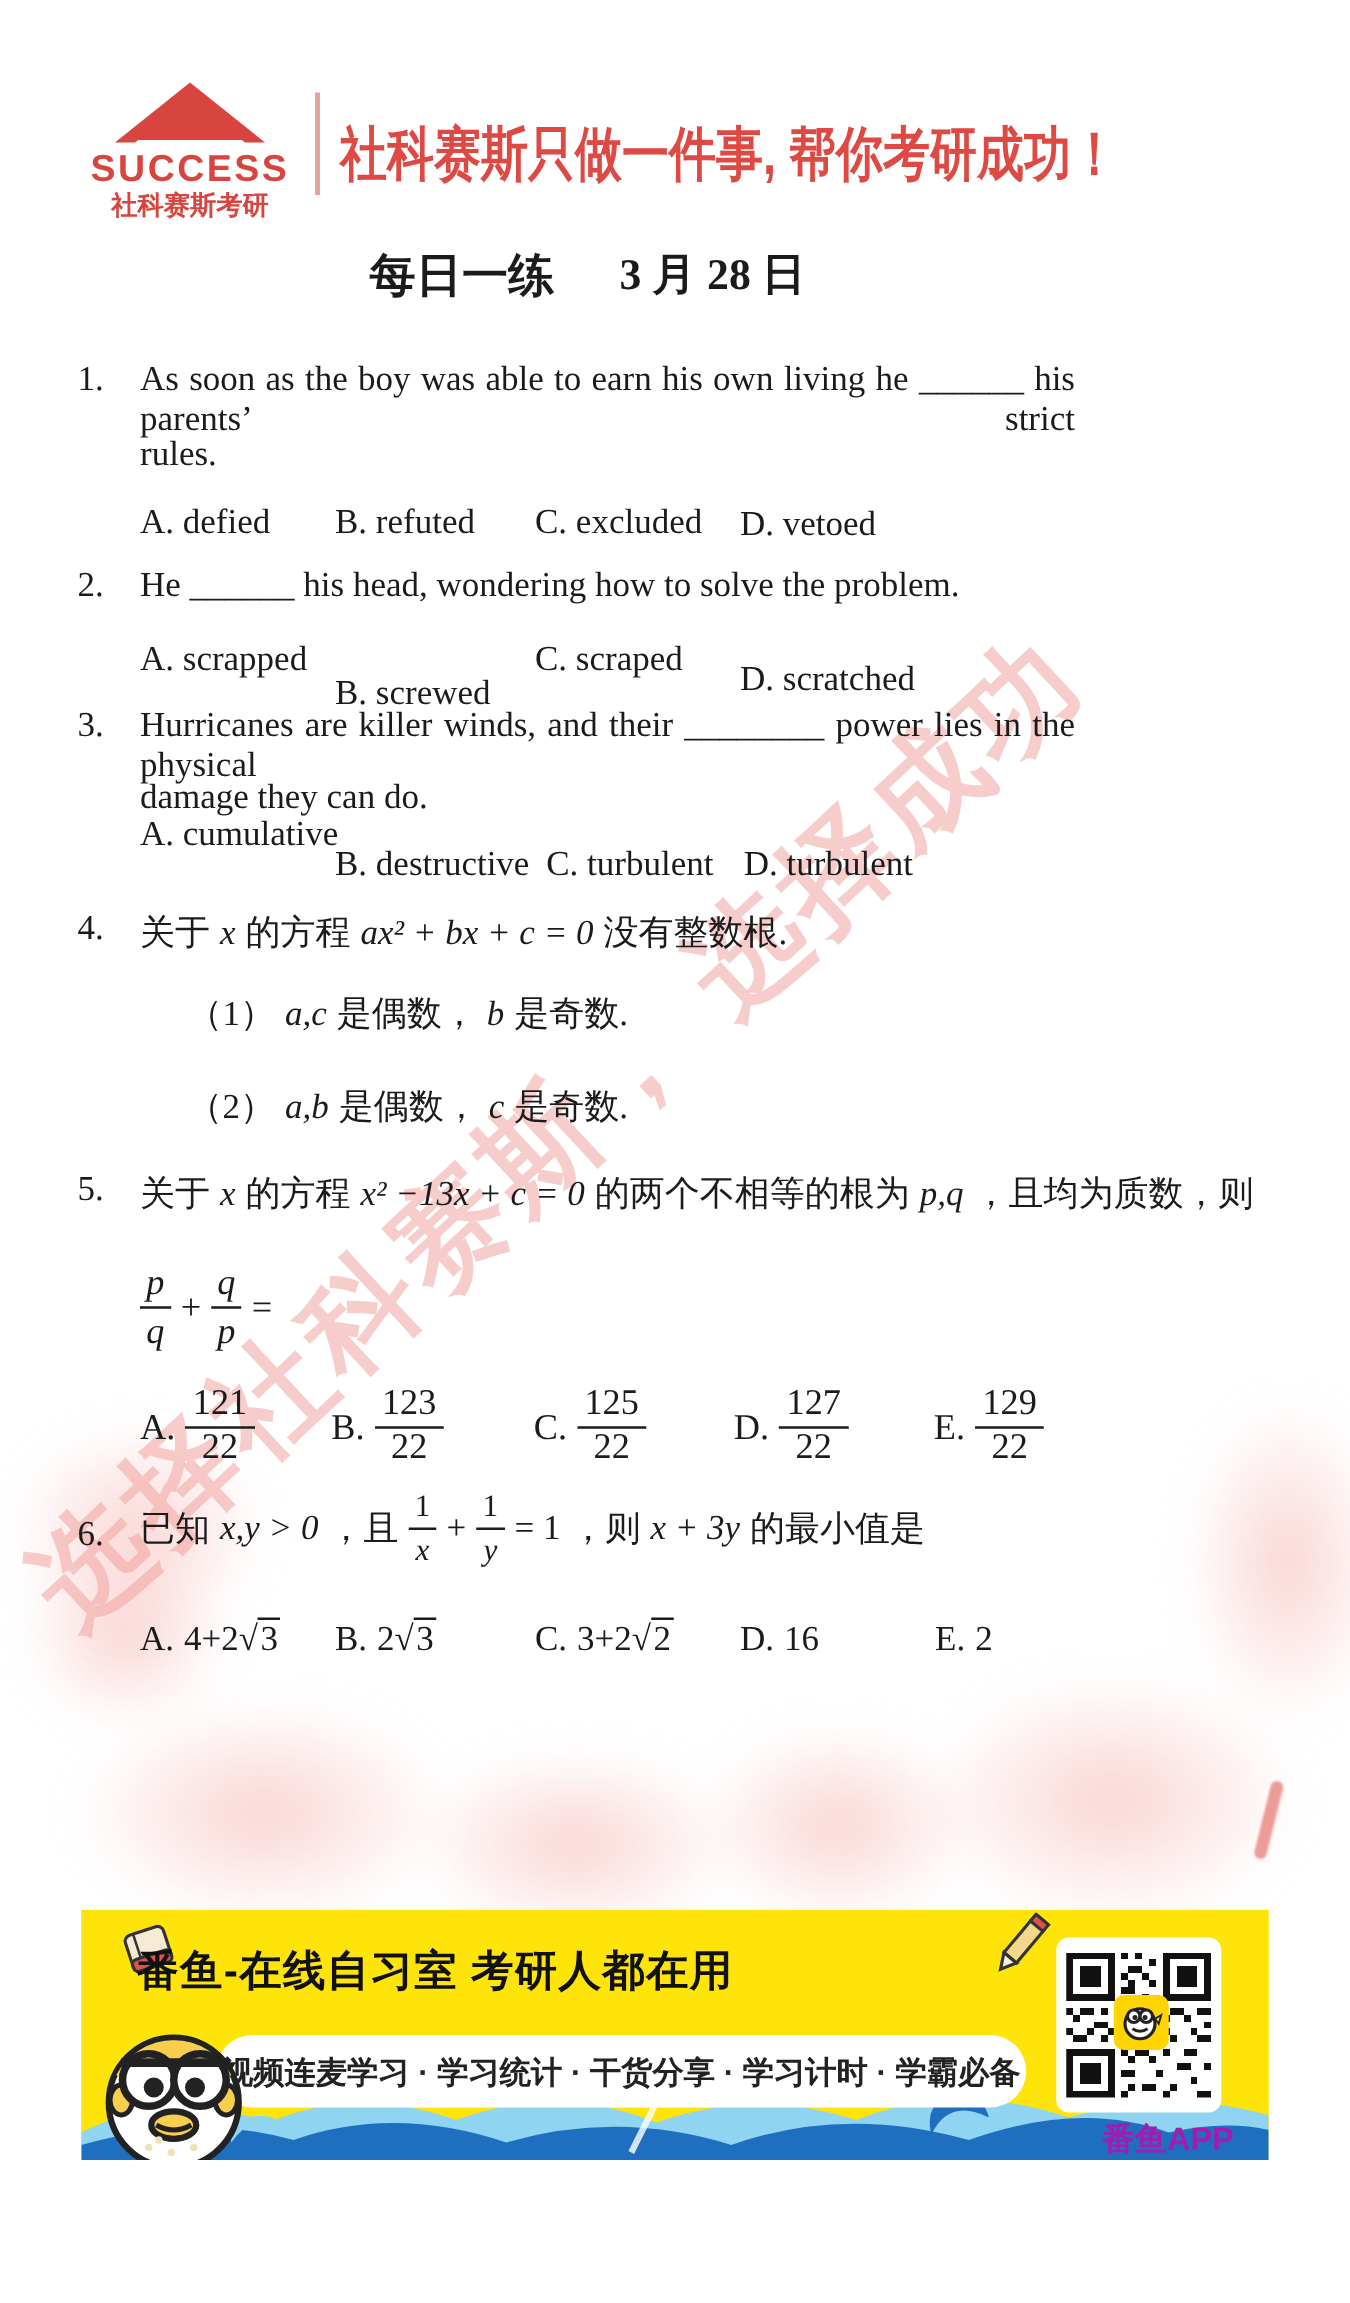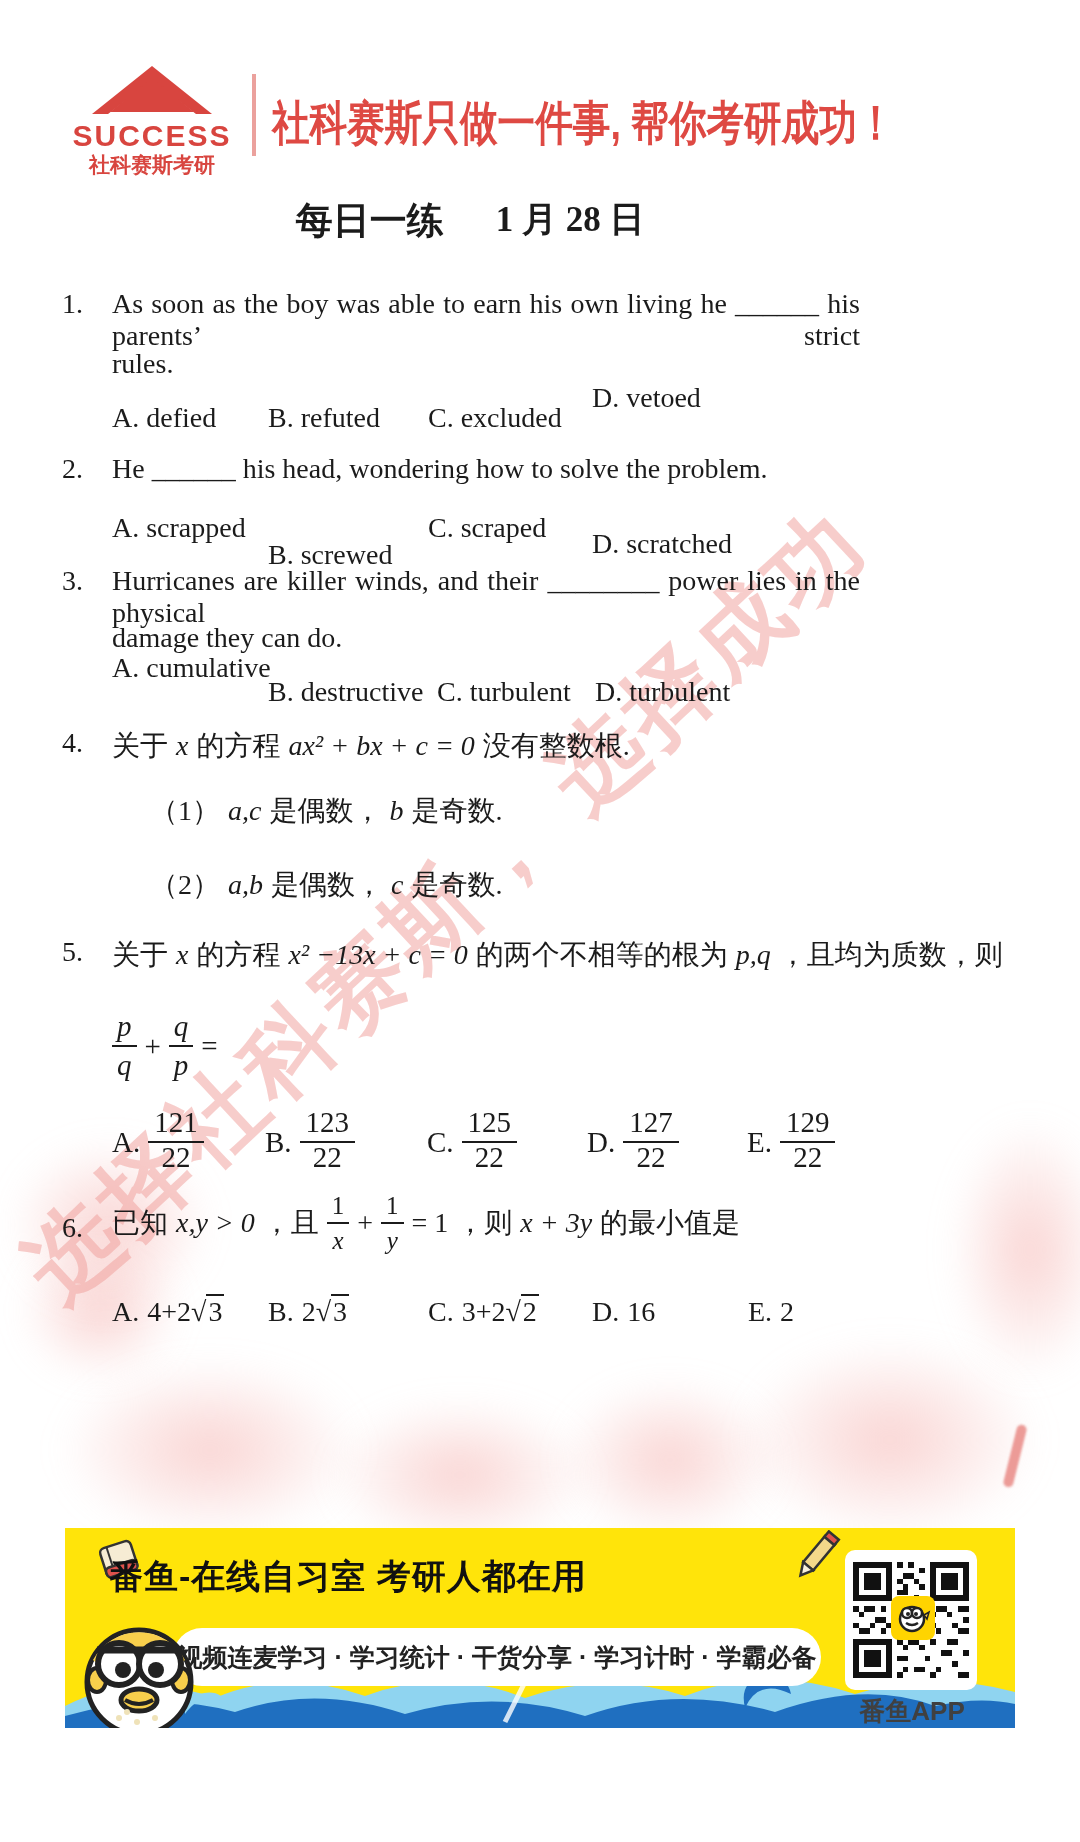--- a/index.html
+++ b/index.html
@@ -59,22 +59,22 @@
   .banner-title{position:absolute;left:44px;top:26px;font-size:34px;font-weight:800;
     color:#111;letter-spacing:1px;white-space:nowrap;z-index:5;}
   .pill{position:absolute;left:108px;top:100px;width:648px;height:58px;background:#fff;
     border-radius:30px;display:flex;align-items:center;justify-content:center;z-index:5;}
   .pill-text{font-size:25px;font-weight:700;color:#222;white-space:nowrap;}
   .fish{position:absolute;left:2px;top:92px;z-index:6;}
   .qr-tile{position:absolute;left:780px;top:22px;width:132px;height:140px;background:#fff;
     border-radius:10px;display:flex;align-items:center;justify-content:center;z-index:6;}
   .qr-center{position:absolute;left:826px;top:68px;width:44px;height:44px;background:#ffd400;
     border-radius:8px;display:flex;align-items:center;justify-content:center;z-index:7;}
-  .qr-label{position:absolute;left:772px;top:166px;width:150px;text-align:center;
-    font-size:26px;font-weight:800;color:#404040;z-index:6;}
+  .qr-label{position:absolute;left:772px;top:166px;width:150px;text-align:right;
+    font-size:26px;font-weight:800;color:#a21caf;z-index:6;}
   .waves{position:absolute;left:0;bottom:0;width:950px;height:72px;z-index:4;}
   .notebook{position:absolute;left:28px;top:6px;z-index:5;}
   .pencil{position:absolute;left:722px;top:2px;z-index:5;}
 </style>
 </head>
 <body>
 
 <div class="page">
 
   <div class="wash" style="left:60px;top:1360px;width:300px;height:180px;"></div>
@@ -94,30 +94,30 @@
       <polygon points="66,14 108,48 24,48" fill="#d8453f"></polygon>
     </svg>
     <div class="logo-text">SUCCESS</div>
     <div class="logo-sub">社科赛斯考研</div>
   </div>
   <div class="abs hdr-divider"></div>
   <div class="abs slogan">社科赛斯只做一件事, 帮你考研成功！</div>
 
   <div class="abs title-row">
     <span class="title-name">每日一练</span>
-    <span class="title-date">1 月 28 日</span>
+    <span class="title-date">3 月 28 日</span>
   </div>
 
   <span class="qnum" style="left:62px;top:288px;">1.</span>
   <div class="jline" style="left:112px;top:288px;">As soon as the boy was able to earn his own living he ______ his parents’ strict</div>
   <div class="line" style="left:112px;top:348px;">rules.</div>
   <span class="opt" style="left:112px;top:402px;">A. defied</span>
   <span class="opt" style="left:268px;top:402px;">B. refuted</span>
   <span class="opt" style="left:428px;top:402px;">C. excluded</span>
-  <span class="opt" style="left:592px;top:382px;">D. vetoed</span>
+  <span class="opt" style="left:592px;top:404px;">D. vetoed</span>
 
   <span class="qnum" style="left:62px;top:453px;">2.</span>
   <div class="line" style="left:112px;top:453px;">He ______ his head, wondering how to solve the problem.</div>
   <span class="opt" style="left:112px;top:512px;">A. scrapped</span>
   <span class="opt" style="left:268px;top:512px;margin-top:27px;">B. screwed</span>
   <span class="opt" style="left:428px;top:512px;">C. scraped</span>
   <span class="opt" style="left:592px;top:528px;">D. scratched</span>
 
   <span class="qnum" style="left:62px;top:565px;">3.</span>
   <div class="jline" style="left:112px;top:565px;">Hurricanes are killer winds, and their ________ power lies in the physical</div>

